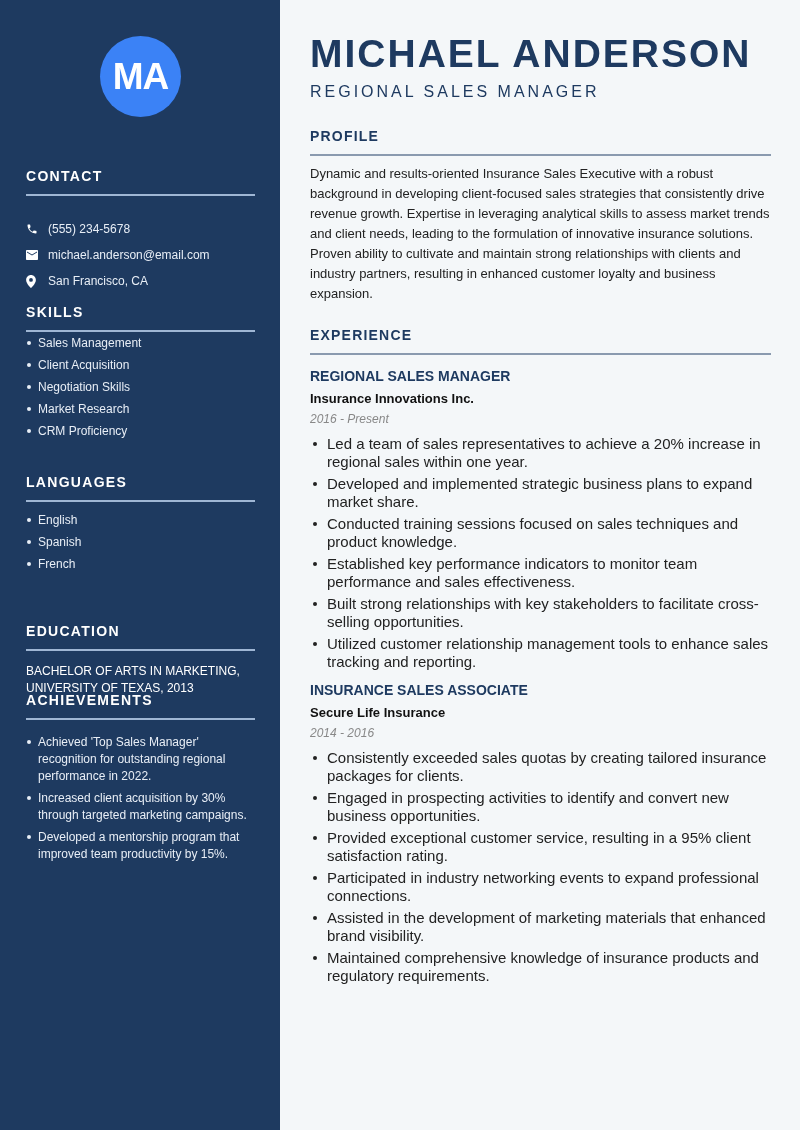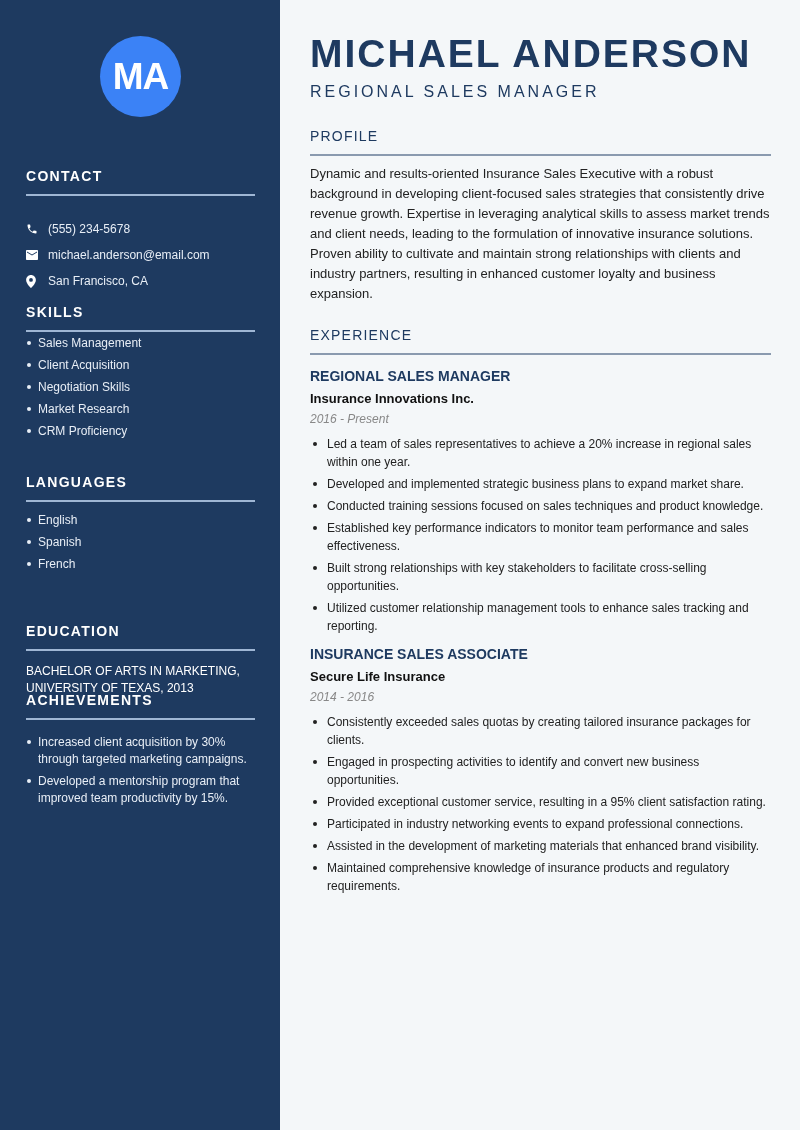--- a/index.html
+++ b/index.html
@@ -25,29 +25,29 @@
   .skills li::before, .langs li::before { top: 9px; }
 
   .edu-text { font-size: 12px; font-weight: normal; color: #ffffff; line-height: 17px; margin-top: 12px; }
   .ach li { line-height: 17px; margin-bottom: 5px; }
 
   .main { position: absolute; left: 310px; top: 0; width: 461px; color: #222; }
   .name { position: absolute; top: 32px; left: 0; font-size: 39px; font-weight: bold; color: #1e3a60; letter-spacing: 2px; white-space: nowrap; }
   .role { position: absolute; top: 83px; left: 0; font-size: 16px; color: #1e3a60; letter-spacing: 3px; white-space: nowrap; }
 
   .m-section { position: absolute; left: 0; width: 461px; }
-  .m-title { font-size: 14px; font-weight: normal; color: #1e3a60; letter-spacing: 1.2px; height: 17px; line-height: 17px; }
+  .m-title { font-size: 14px; font-weight: bold; color: #1e3a60; letter-spacing: 1.2px; height: 17px; line-height: 17px; }
   .m-rule { height: 2px; background: #8a9aaf; margin-top: 9px; }
   .profile-text { font-size: 13px; line-height: 20px; color: #222; }
 
   .job-title { font-size: 14px; font-weight: bold; color: #1e3a60; height: 18px; line-height: 18px; }
   .company { font-size: 13px; font-weight: bold; color: #111; margin-top: 5px; height: 17px; line-height: 17px; }
   .dates { font-size: 12px; font-style: italic; color: #888; margin-top: 4px; height: 16px; line-height: 16px; }
   .bullets { list-style: none; margin-top: 8px; }
-  .bullets li { position: relative; padding-left: 17px; font-size: 12px; line-height: 18px; color: #222; margin-bottom: 4px; }
+  .bullets li { position: relative; padding-left: 17px; font-size: 15px; line-height: 18px; color: #222; margin-bottom: 4px; }
   .bullets li::before { content: ""; position: absolute; left: 3px; top: 7px; width: 4px; height: 4px; border-radius: 50%; background: #222; }
 </style>
 </head>
 <body>
 
 <aside class="sidebar">
   <div class="avatar">
     <span>MA</span>
   </div>
 
@@ -110,20 +110,21 @@
     <div class="edu-text">
       <div>BACHELOR OF ARTS IN MARKETING,</div>
       <div>UNIVERSITY OF TEXAS, 2013</div>
     </div>
   </section>
 
   <section class="side-section" style="top:692px;">
     <div class="side-title">ACHIEVEMENTS</div>
     <div class="side-rule"></div>
     <ul class="side-list ach" style="margin-top:14px;">
+      <li>Achieved 'Top Sales Manager' recognition for outstanding regional performance in 2022.</li>
       <li>Increased client acquisition by 30% through targeted marketing campaigns.</li>
       <li>Developed a mentorship program that improved team productivity by 15%.</li>
     </ul>
   </section>
 </aside>
 
 <main class="main">
   <h1 class="name">MICHAEL ANDERSON</h1>
   <div class="role">REGIONAL SALES MANAGER</div>
 

